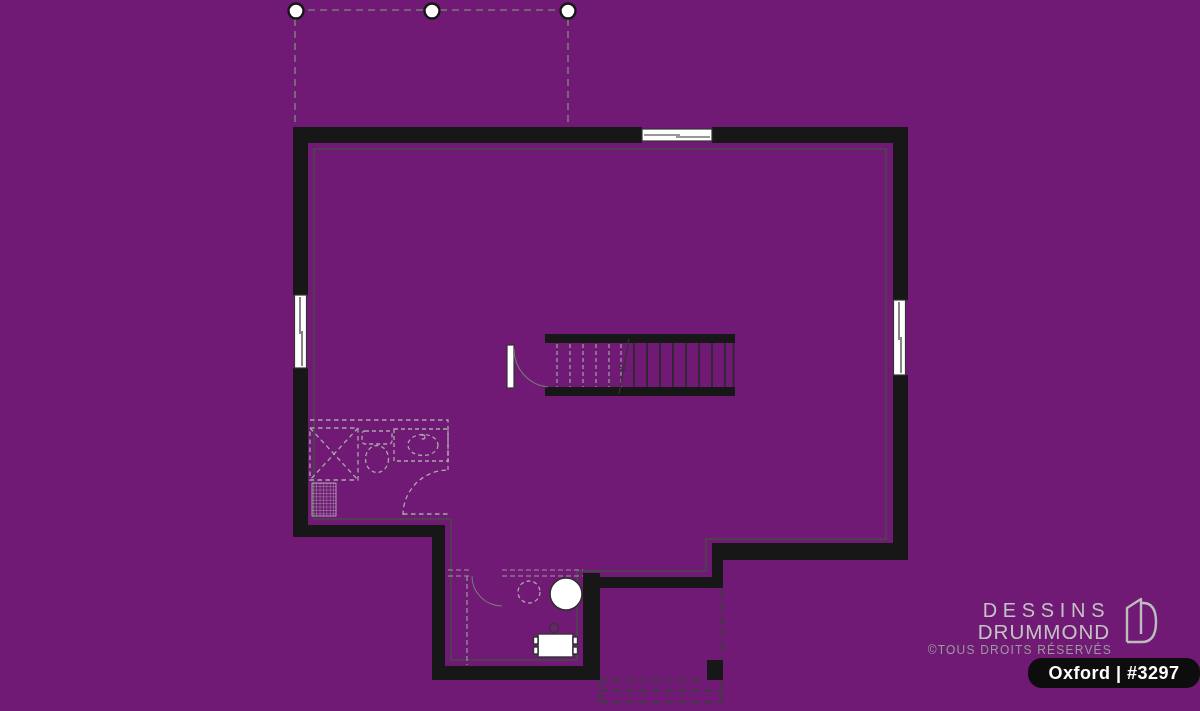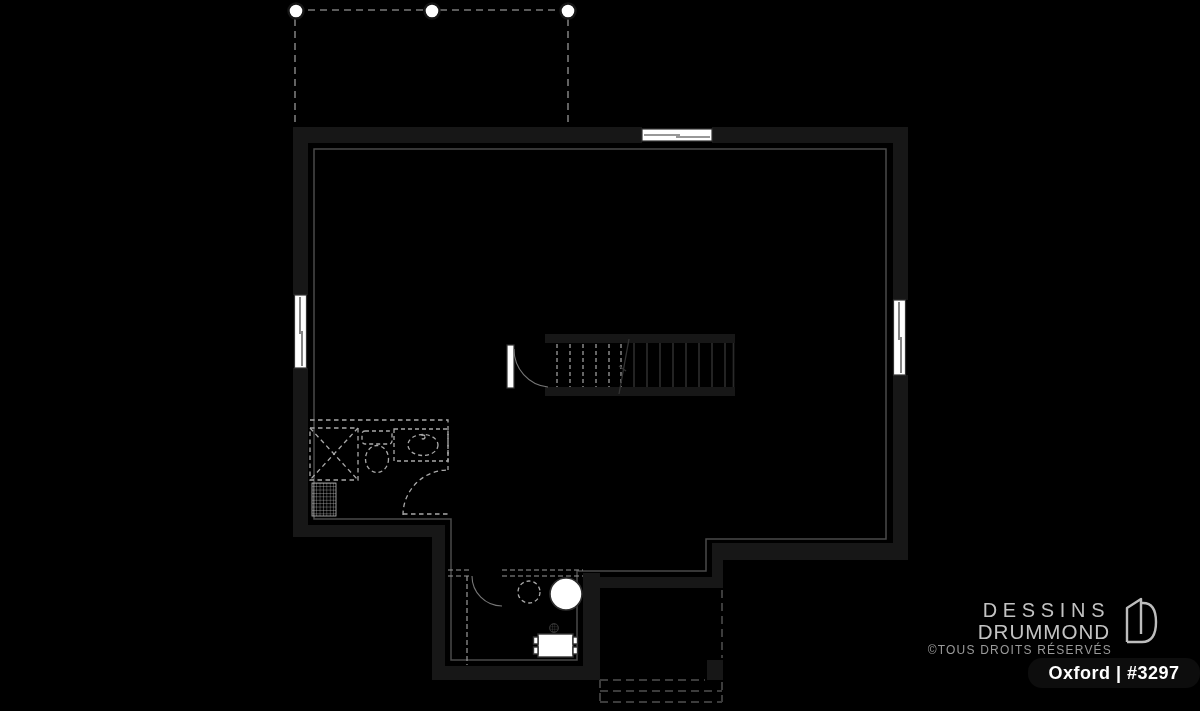--- a/index.html
+++ b/index.html
@@ -1,16 +1,16 @@
 <!DOCTYPE html>
 <html><head>
 <meta charset="utf-8">
 <style>
   html,body{margin:0;padding:0;background:#ffffff;}
-  .stage{position:relative;width:1200px;height:711px;background:#000000;overflow:hidden;
+  .stage{position:relative;width:1200px;height:711px;background:#701a75;overflow:hidden;
          font-family:"Liberation Sans", sans-serif;text-align:right;}
   .plan-svg{position:absolute;left:0;top:0;}
   
   .brand{position:absolute;left:980px;top:592px;width:220px;height:119px;}
   .brand-line1{position:absolute;top:6px;right:90px;font-size:21px;letter-spacing:6px;
                color:#c3c3c3;font-weight:400;transform:scaleX(.95);transform-origin:right;}
   .brand-line2{position:absolute;top:28px;right:90px;font-size:21px;letter-spacing:1px;
                color:#c3c3c3;font-weight:400;transform:scaleX(.98);transform-origin:right;}
   .brand-d{position:absolute;top:4px;right:42px;}
   .brand-copy{position:absolute;top:51px;right:88px;font-size:12px;letter-spacing:1.2px;

